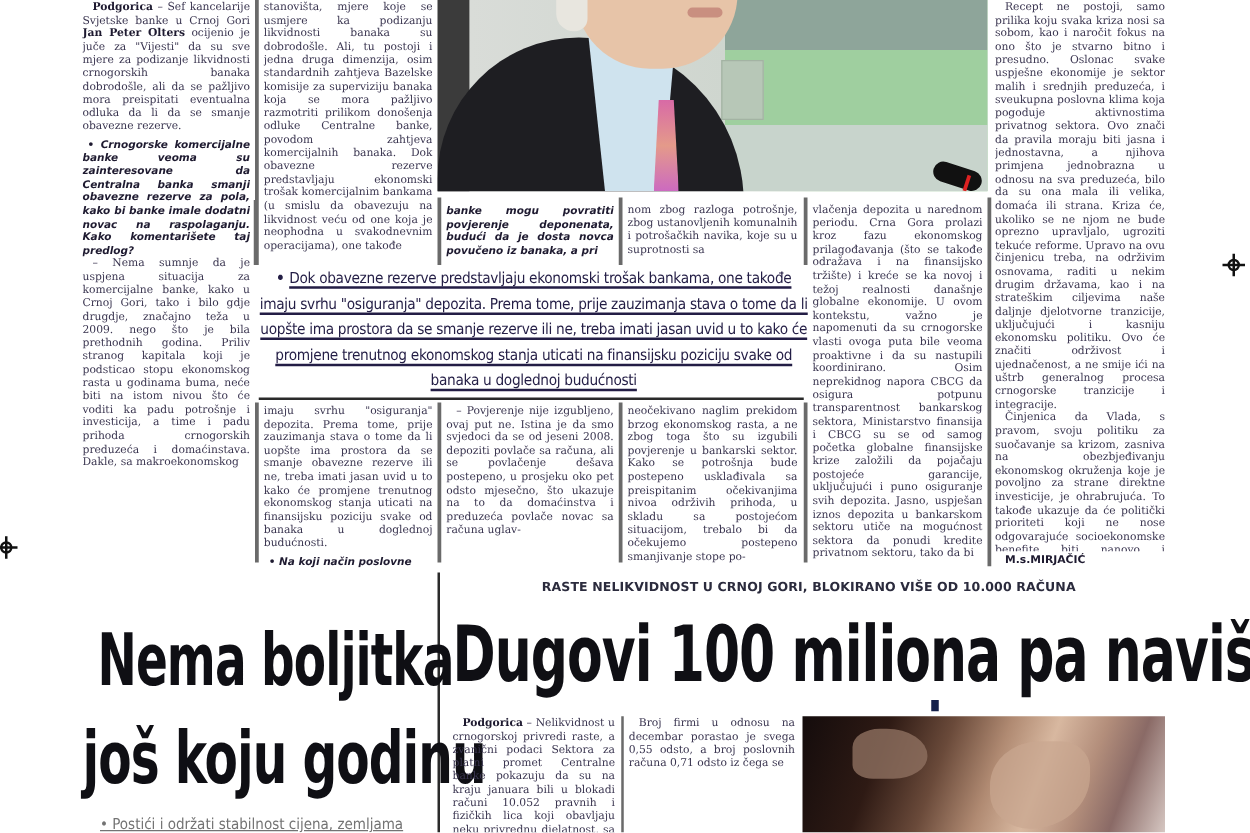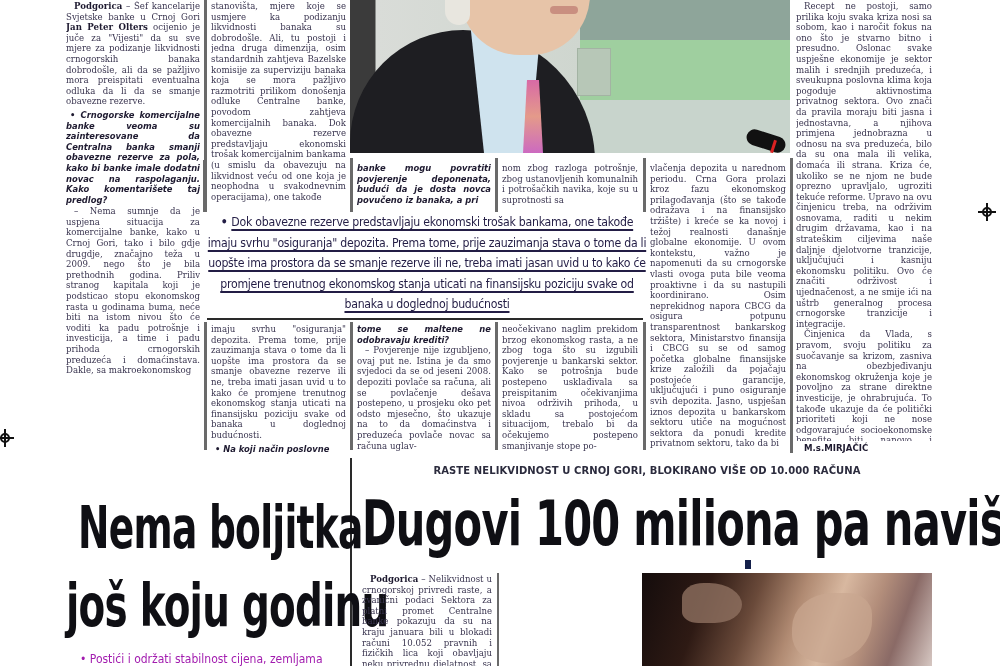--- a/index.html
+++ b/index.html
@@ -43,21 +43,21 @@
   .crosshair { position: absolute; width: 18px; height: 18px; }
   .crosshair::before { content: ""; position: absolute; left: 8px; top: 0; width: 2px; height: 18px; background: #111; }
   .crosshair::after { content: ""; position: absolute; left: 0; top: 8px; width: 18px; height: 2px; background: #111; }
   .crosshair .ring { position: absolute; left: 4px; top: 4px; width: 10px; height: 10px; border: 2px solid #111; border-radius: 50%; }
 
   .photo-bottom { position: absolute; left: 642px; top: 573px; width: 290px; height: 93px; overflow: hidden;
     background: linear-gradient(110deg, #140c0c 0%, #2e1a14 22%, #6a4a3a 38%, #b08a72 52%, #d8b8a0 64%, #b38e7b 76%, #8a6a66 86%, #d6c7c2 100%); }
   .photo-bottom .fold1 { position: absolute; left: 40px; top: 10px; width: 60px; height: 40px; background: #8e7060; border-radius: 40% 60% 50% 30%; opacity: .8; }
   .photo-bottom .fold2 { position: absolute; left: 150px; top: 20px; width: 80px; height: 70px; background: #c9a690; border-radius: 50% 30% 60% 40%; opacity: .7; }
 
-  .sub-bullet { position: absolute; left: 80px; top: 652px; font-family: "DejaVu Sans Condensed", "DejaVu Sans", sans-serif; font-size: 12px; color: #a21caf; white-space: nowrap; }
+  .sub-bullet { position: absolute; left: 80px; top: 652px; font-family: "DejaVu Sans Condensed", "DejaVu Sans", sans-serif; font-size: 12px; color: #737373; text-decoration: underline; white-space: nowrap; }
 </style>
 </head>
 <body>
 
 <div class="photo-top">
   <div class="screen-band"></div>
   <div class="screen-green"></div>
   <div class="screen-low"></div>
   <div class="logo-box"></div>
   <div class="suit"></div>
@@ -98,21 +98,20 @@
 </div>
 <div class="col" style="left:211px; top:324px; width:135px; height:130px;">
   <p class="noindent">imaju svrhu "osiguranja" depozita. Prema tome, prije zauzimanja stava o tome da li uopšte ima prostora da se smanje obavezne rezerve ili ne, treba imati jasan uvid u to kako će promjene trenutnog ekonomskog stanja uticati na finansijsku poziciju svake od banaka u doglednoj budućnosti.</p>
   <p class="q" style="margin-top:3px;">• Na koji način poslovne</p>
 </div>
 
 <div class="col" style="left:357px; top:163px; width:134px; height:48px;">
   <p class="q noindent" style="text-indent:0;">banke mogu povratiti povjerenje deponenata, budući da je dosta novca povučeno iz banaka, a pri</p>
 </div>
 <div class="col" style="left:357px; top:324px; width:134px; height:130px;">
-  <p class="q noindent" style="text-indent:0;">tome se maltene ne odobravaju krediti?</p>
   <p>– Povjerenje nije izgubljeno, ovaj put ne. Istina je da smo svjedoci da se od jeseni 2008. depoziti povlače sa računa, ali se povlačenje dešava postepeno, u prosjeku oko pet odsto mjesečno, što ukazuje na to da domaćinstva i preduzeća povlače novac sa računa uglav-</p>
 </div>
 
 <div class="col" style="left:502px; top:163px; width:136px; height:48px;">
   <p class="noindent">nom zbog razloga potrošnje, zbog ustanovljenih komunalnih i potrošačkih navika, koje su u suprotnosti sa</p>
 </div>
 <div class="col" style="left:502px; top:324px; width:136px; height:130px;">
   <p class="noindent">neočekivano naglim prekidom brzog ekonomskog rasta, a ne zbog toga što su izgubili povjerenje u bankarski sektor. Kako se potrošnja bude postepeno usklađivala sa preispitanim očekivanjima nivoa održivih prihoda, u skladu sa postojećom situacijom, trebalo bi da očekujemo postepeno smanjivanje stope po-</p>
 </div>
 
@@ -139,20 +138,21 @@
 
 <div class="kicker" style="left:362px; top:463px; width:570px; font-size:10px; line-height:15px;">RASTE NELIKVIDNOST U CRNOJ GORI, BLOKIRANO VIŠE OD 10.000 RAČUNA</div>
 <div class="headline" style="left:362px; top:481px; font-size:62px; line-height:86px; transform:scaleX(0.745);">Dugovi 100 miliona pa naviše</div>
 
 <div class="col" style="left:362px; top:574px; width:130px; height:92px;">
   <p>
     <b>Podgorica</b><span> – Nelikvidnost u crnogorskoj privredi raste, a zvanični podaci Sektora za platni promet Centralne banke pokazuju da su na kraju januara bili u blokadi računi 10.052 pravnih i fizičkih lica koji obavljaju neku privrednu djelatnost, sa ukupnim dugom</span>
   </p>
 </div>
 <div class="col" style="left:503px; top:574px; width:133px; height:92px;">
+  <p>Broj firmi u odnosu na decembar porastao je svega 0,55 odsto, a broj poslovnih računa 0,71 odsto iz čega se</p>
 </div>
 
 <div class="photo-bottom">
   <div class="fold1"></div>
   <div class="fold2"></div>
 </div>
 <div style="position:absolute; left:745px; top:560px; width:6px; height:9px; background:#14204a;"></div>
 
 <div class="crosshair" style="left:978px; top:203px;">
     <div class="ring"></div>

